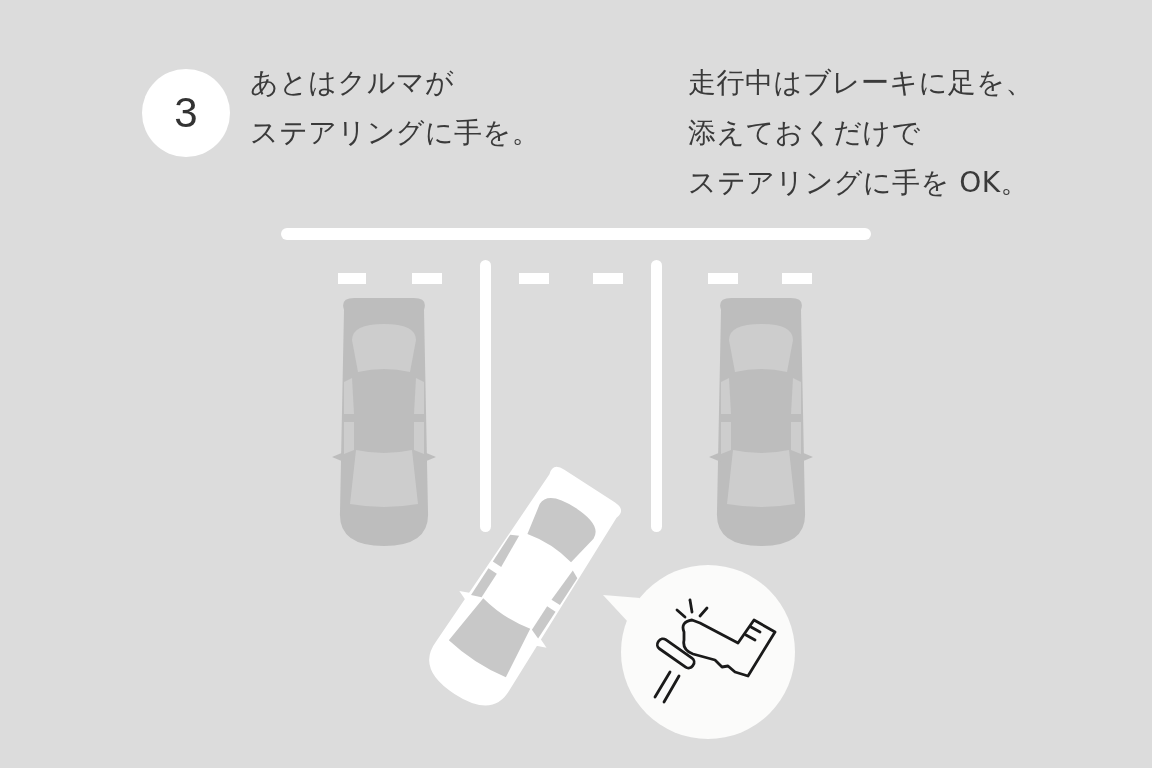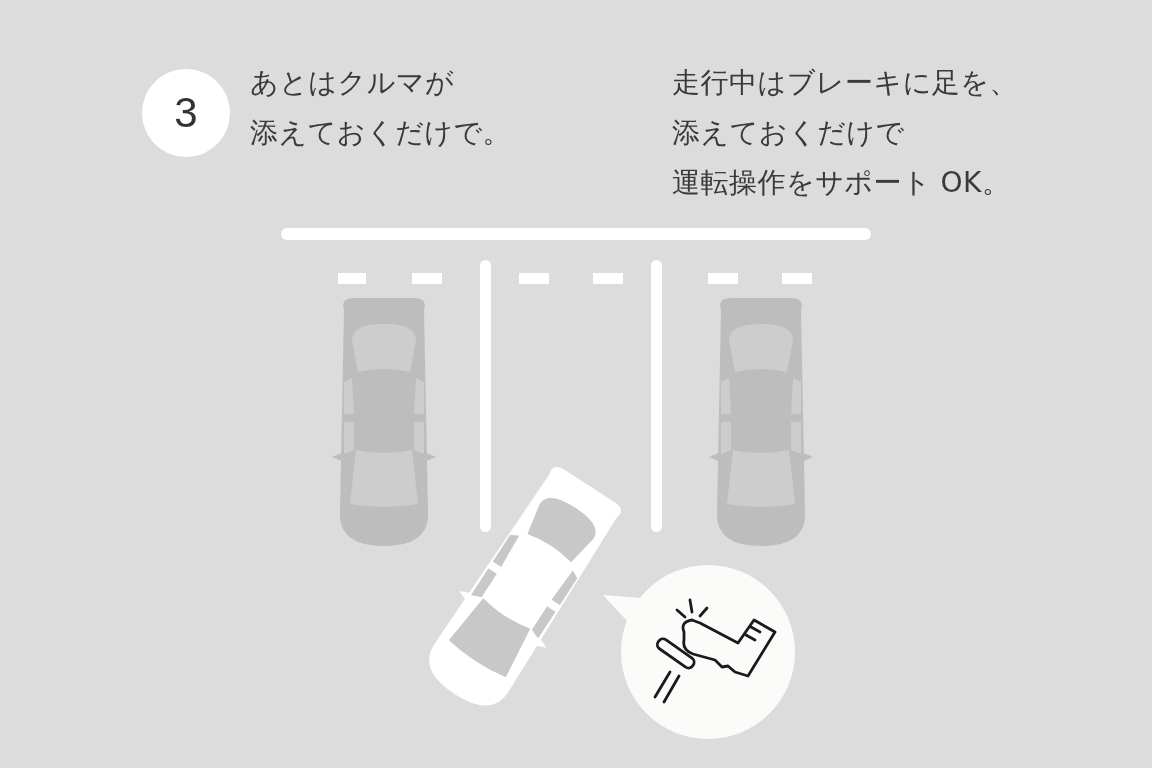--- a/index.html
+++ b/index.html
@@ -12,40 +12,40 @@
     position: absolute; left: 142px; top: 69px; width: 88px; height: 88px;
     border-radius: 50%; background: #ffffff;
     display: flex; align-items: center; justify-content: center;
     font-family: "Liberation Sans", sans-serif; font-size: 42px; color: #333;
   }
   .caption {
     position: absolute; font-size: 28px; line-height: 50px; letter-spacing: 0.5px;
     white-space: nowrap; color: #3a3a3a;
   }
   .caption-left { left: 250px; top: 58px; }
-  .caption-right { left: 672px; top: 58px; }
+  .caption-right { left: 688px; top: 58px; }
   .caption div { height: 50px; }
   svg.scene { position: absolute; left: 0; top: 0; }
 </style>
 </head>
 <body>
 
 <div class="step-circle">
   <span>3</span>
 </div>
 
 <div class="caption caption-left">
   <div>あとはクルマが</div>
-  <div>添えておくだけで。</div>
+  <div>ステアリングに手を。</div>
 </div>
 
 <div class="caption caption-right">
   <div>走行中はブレーキに足を、</div>
   <div>添えておくだけで</div>
-  <div>運転操作をサポート OK。</div>
+  <div>ステアリングに手を OK。</div>
 </div>
 
 <svg class="scene" width="1152" height="768" viewBox="0 0 1152 768">
   <defs>
     <g id="car-shape">
 
       <path d="M-40,-112 Q-44,-124 -30,-124 L30,-124 Q44,-124 40,-112 L44,90 Q46,124 0,124 Q-46,124 -44,90 Z"></path>
       <path d="M-52,35 L-40,30 L-40,40 Z"></path>
       <path d="M52,35 L40,30 L40,40 Z"></path>
     </g>

